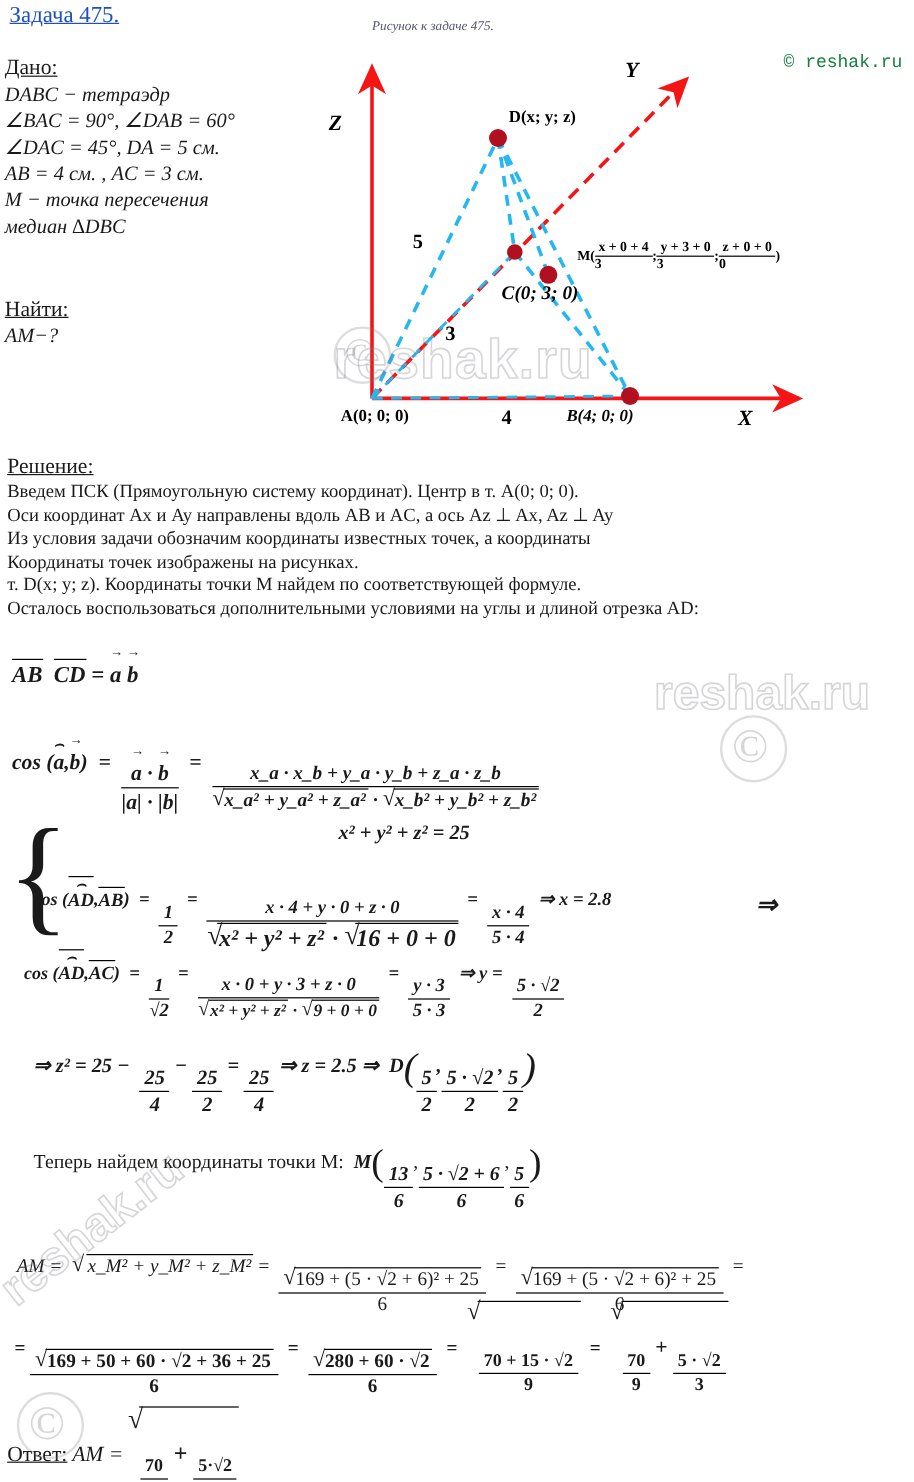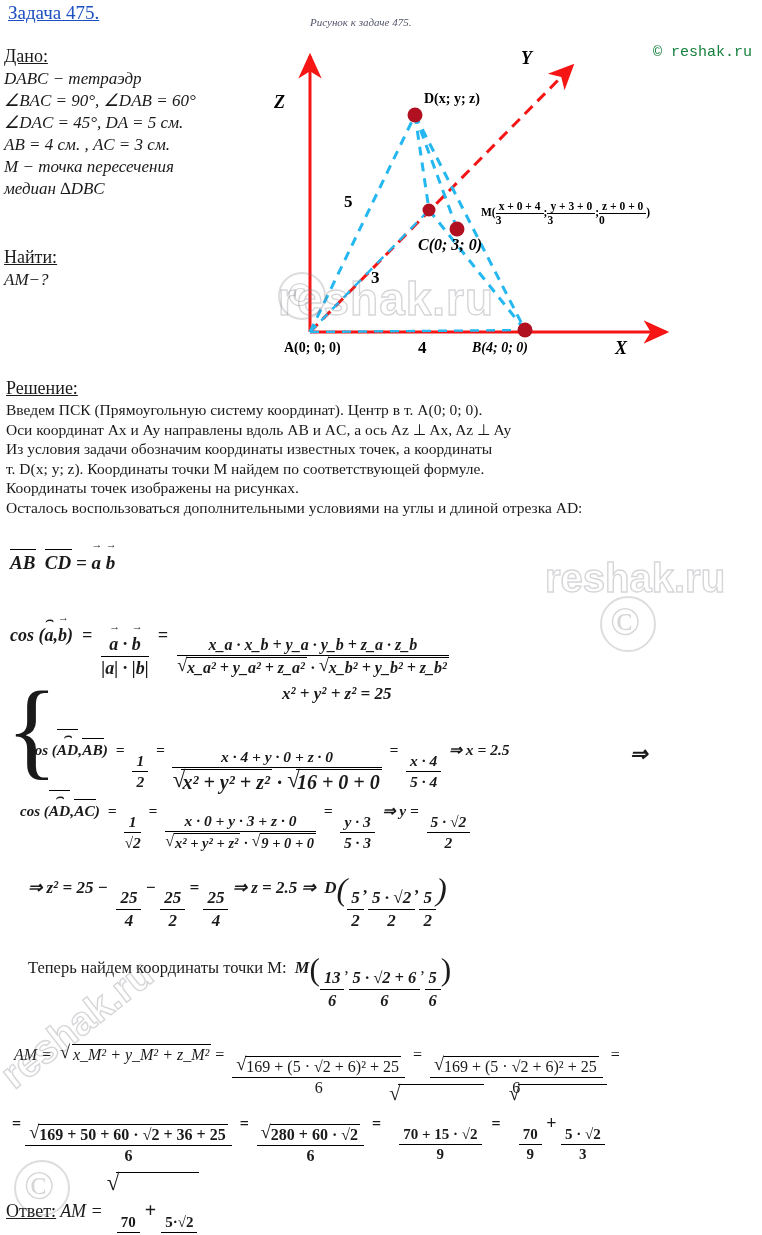--- a/index.html
+++ b/index.html
@@ -250,22 +250,22 @@
   <div class="fig-lab" style="left:209px; top:186px; font-size:11.5px; font-weight:bold;">
     <span>M(</span><span class="frac"><span class="n">x + 0 + 4</span><span class="d">3</span></span><span>;</span><span class="frac"><span class="n">y + 3 + 0</span><span class="d">3</span></span><span>;</span><span class="frac"><span class="n">z + 0 + 0</span><span class="d">0</span></span><span>)</span>
   </div>
 </div>
 
 <div id="solution">
   <div class="sec-head">Решение:</div>
   <div class="sol-line">Введем ПСК (Прямоугольную систему координат). Центр в т. A(0; 0; 0).</div>
   <div class="sol-line">Оси координат Ax и Ay направлены вдоль AB и AC, а ось Az  ⊥  Ax, Az  ⊥  Ay</div>
   <div class="sol-line">Из условия задачи обозначим координаты известных точек, а координаты</div>
+  <div class="sol-line">Координаты точек изображены на рисунках.</div>
   <div class="sol-line"> т. D(x; y; z). Координаты точки M найдем по соответствующей формуле.</div>
-  <div class="sol-line">Координаты точек изображены на рисунках.</div>
   <div class="sol-line">Осталось воспользоваться дополнительными условиями на углы и длиной отрезка AD:</div>
 </div>
 
 <div class="math bi" style="left:10px; top:552px; font-size:19px;">
   <span class="vecbar">AB</span>&nbsp;&nbsp;<span class="vecbar">CD</span>
   <span>=</span>
   <span class="vecarrow">a</span>&nbsp;<span class="vecarrow">b</span>
 </div>
 
 <div class="math" style="left:10px; top:594px; font-size:18px;">
@@ -298,21 +298,21 @@
   <span class="bi">&nbsp;=&nbsp;</span>
   <span class="f2 bi">
     <span class="n">x · 4 + y · 0 + z · 0</span>
     <span class="d" style="font-size:20px;">
       <span class="rad"><span class="body">x² + y² + z²</span></span> ·
       <span class="rad"><span class="body">16 + 0 + 0</span></span>
     </span>
   </span>
   <span class="bi">&nbsp;=&nbsp;</span>
   <span class="f2 bi"><span class="n">x · 4</span><span class="d">5 · 4</span></span>
-  <span class="bi">&nbsp;</span><span class="bi">⇒ x = 2.5</span>
+  <span class="bi">&nbsp;</span><span class="bi">⇒ x = 2.8</span>
 </div>
 
 <div class="math" style="left:20px; top:772px; font-size:15.5px;">
   <span class="bi" style="font-size:15px;">cos&nbsp;(</span><span class="bi hat vecbar">AD</span><span class="bi">,</span><span class="bi vecbar">AC</span><span class="bi">)</span>
   <span class="bi">&nbsp;=&nbsp;</span>
   <span class="f2 bi"><span class="n">1</span><span class="d">√2</span></span>
   <span class="bi">&nbsp;=&nbsp;</span>
   <span class="f2 bi">
     <span class="n">x · 0 + y · 3 + z · 0</span>
     <span class="d" style="font-size:14.5px;">

